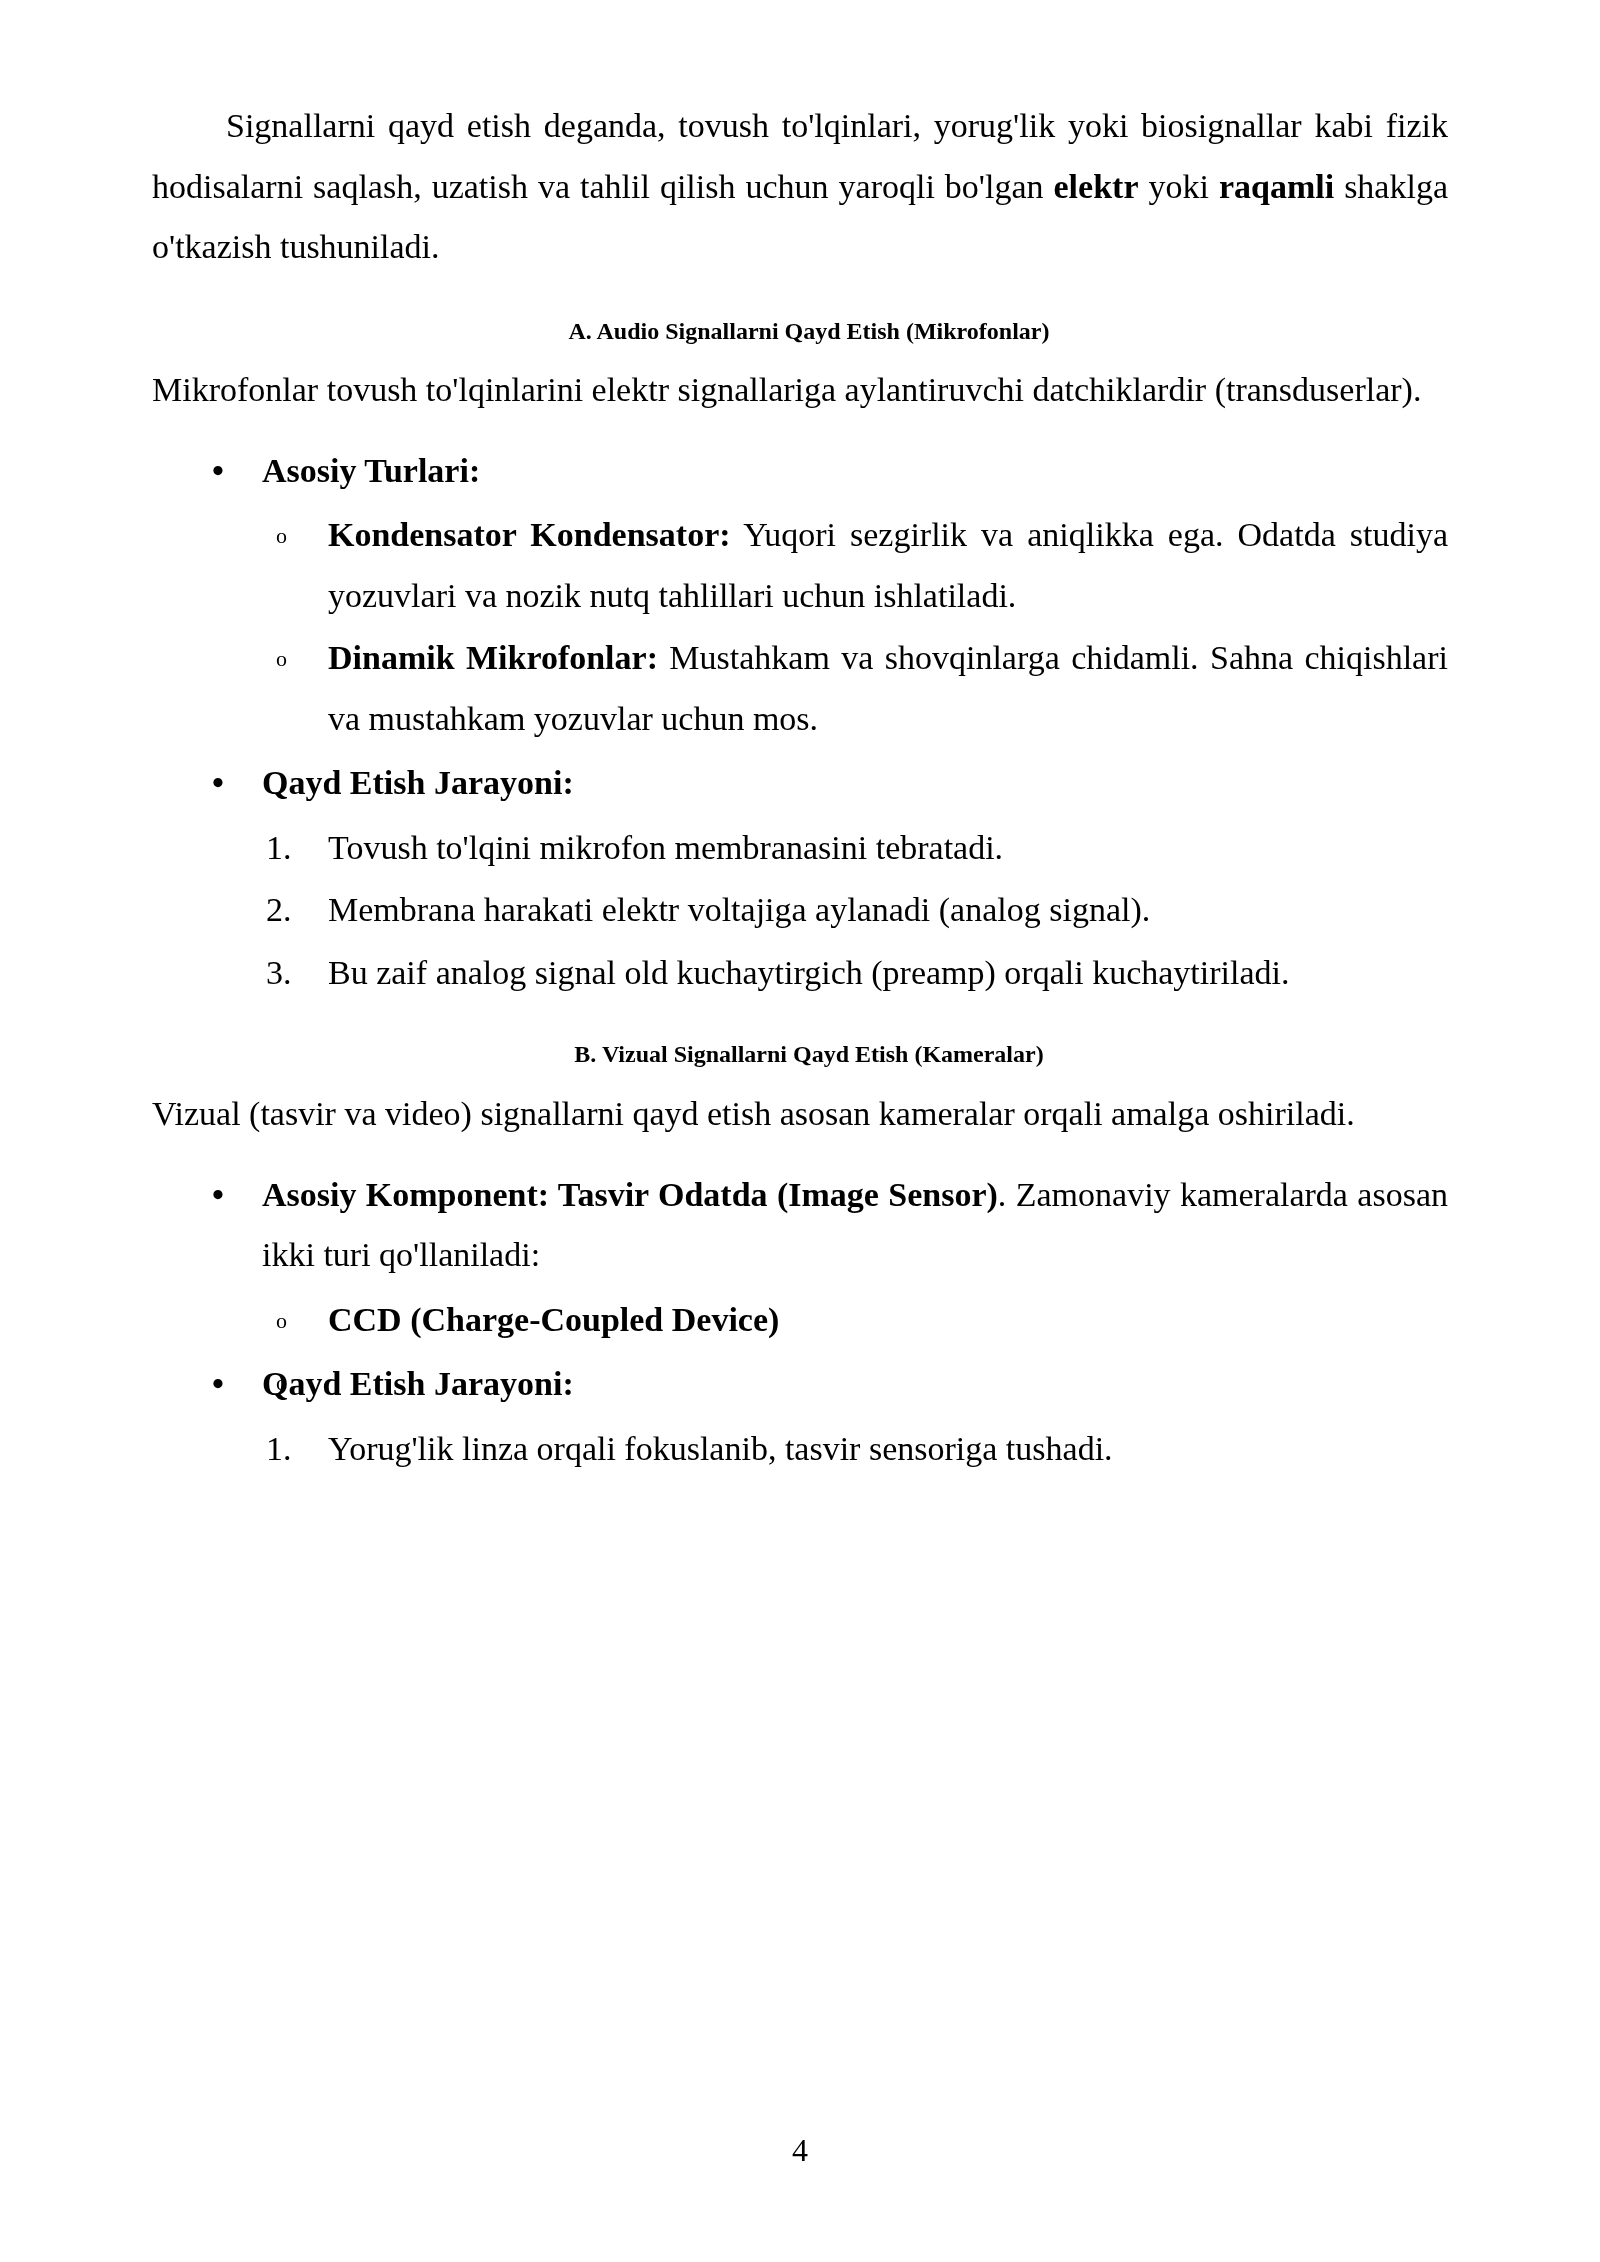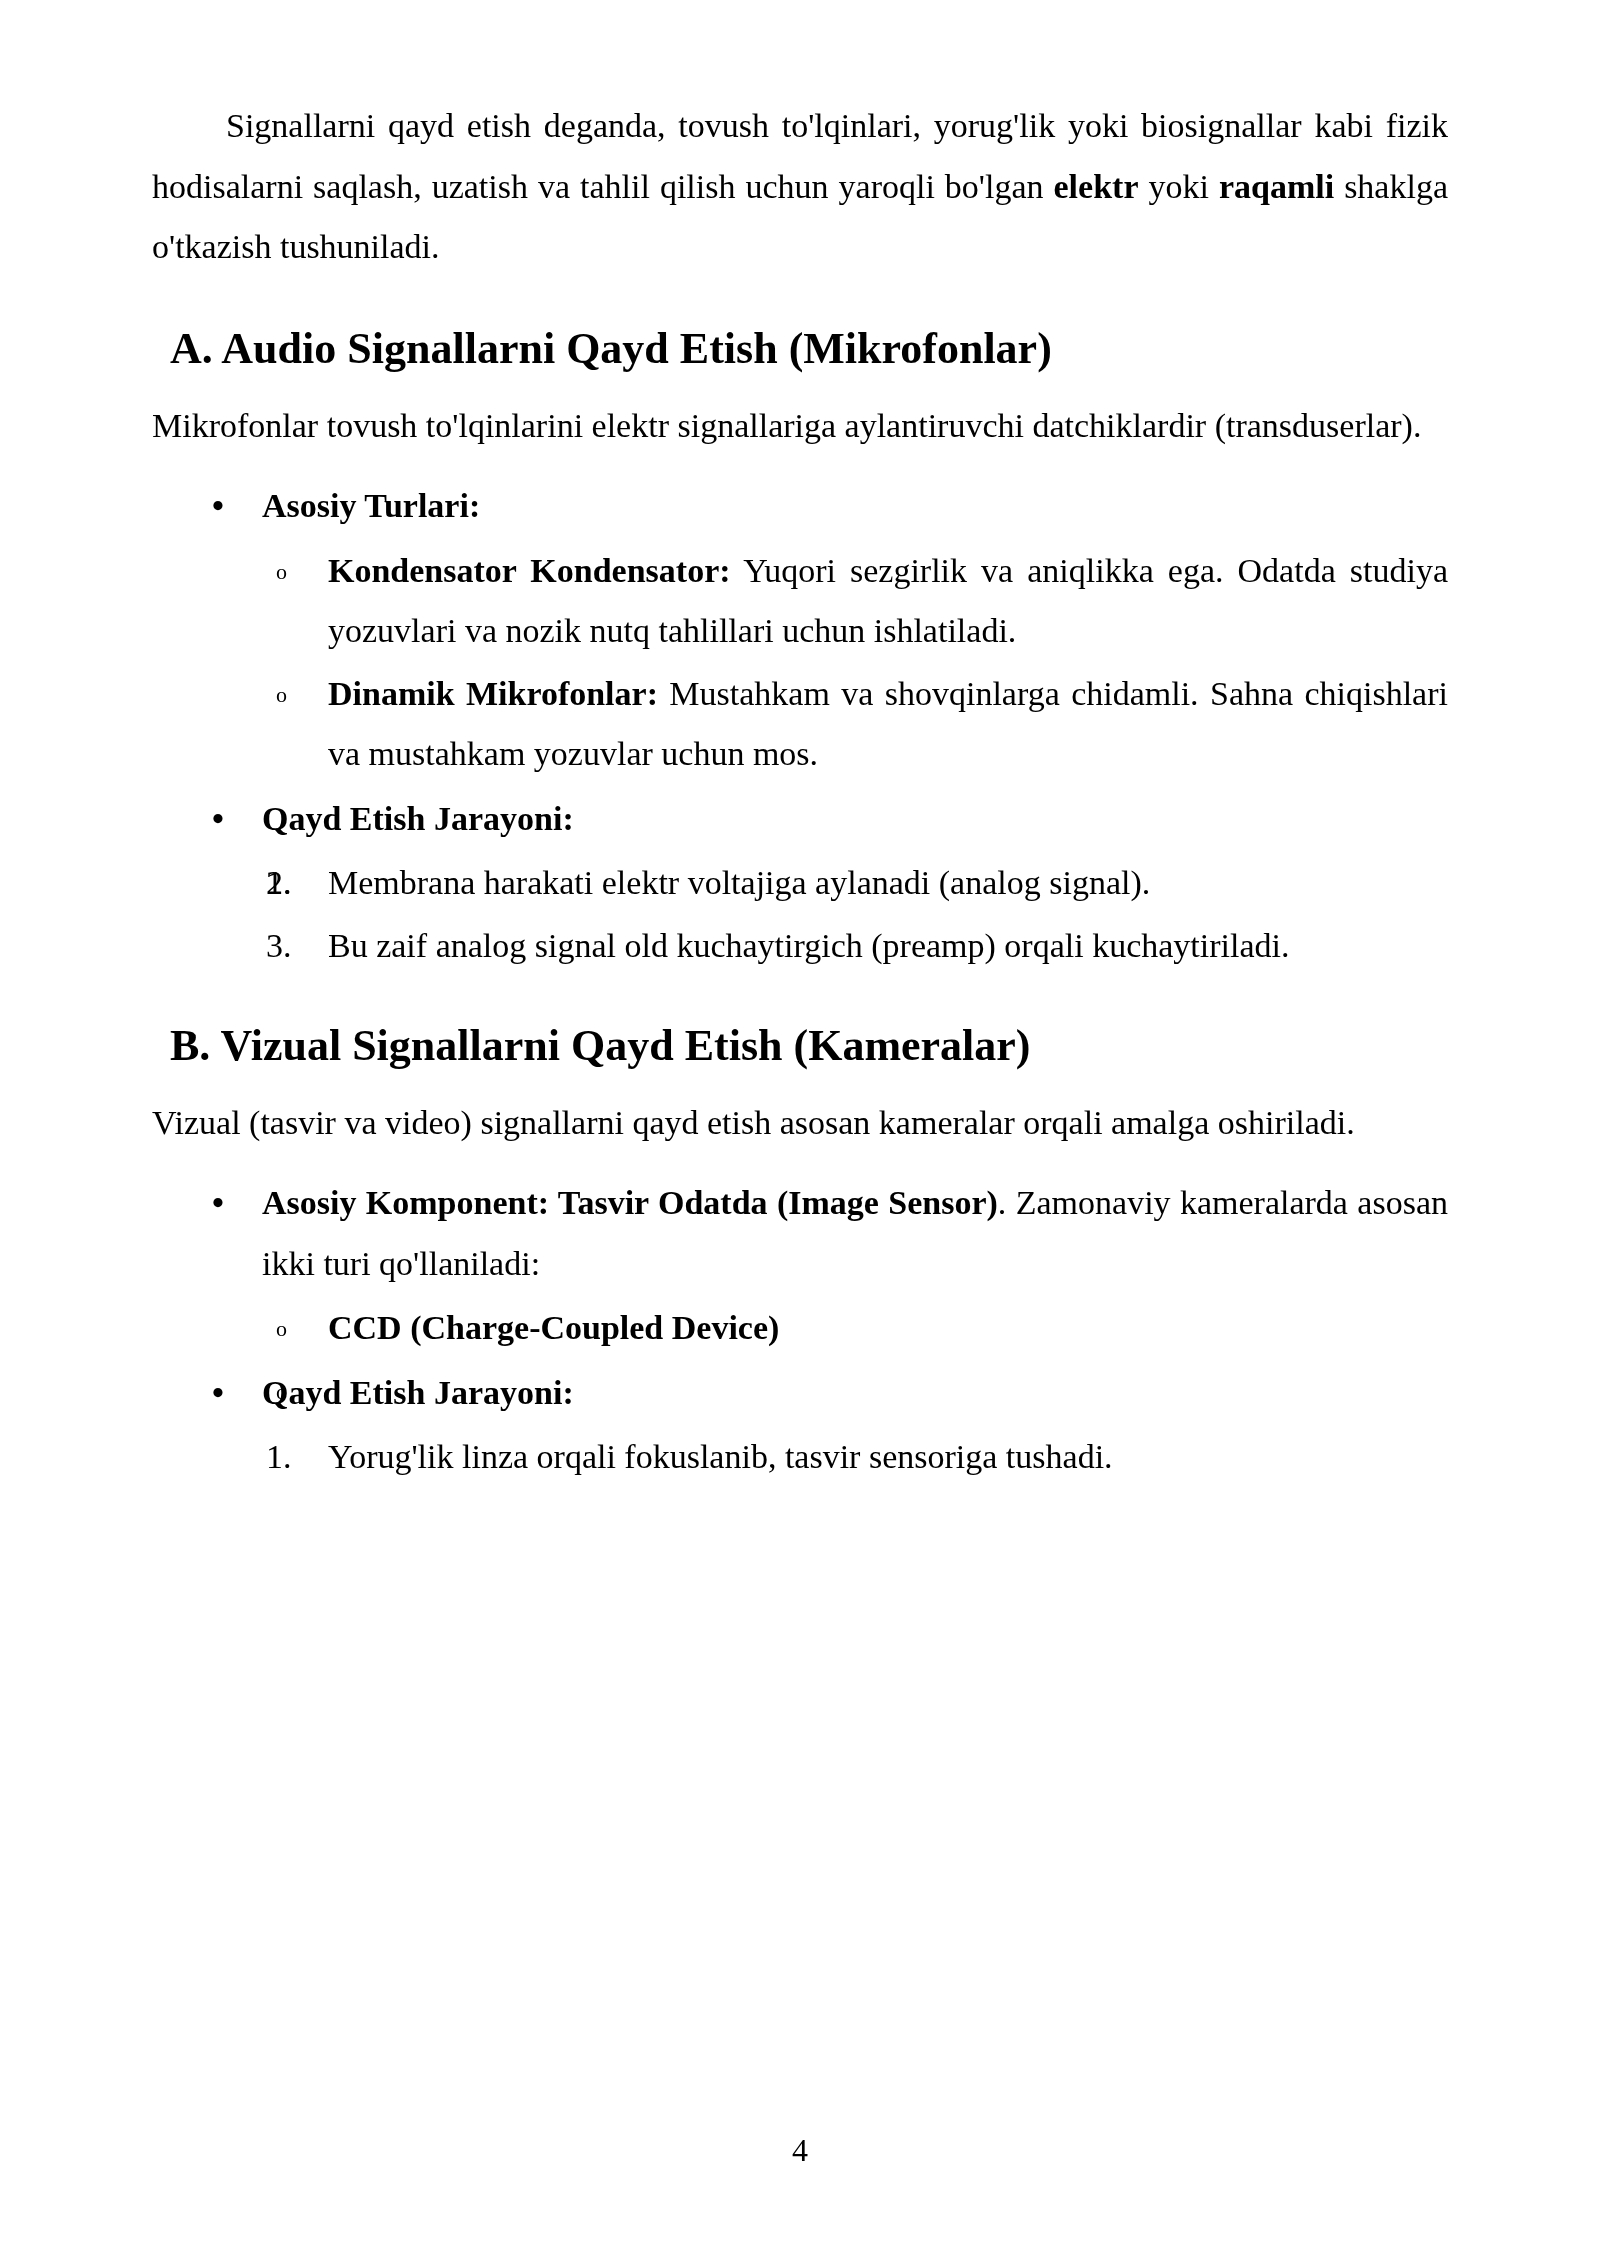--- a/index.html
+++ b/index.html
@@ -32,25 +32,25 @@
     line-height: 1.78;
     text-align: justify;
     text-justify: inter-word;
     margin: 0 0 6px 0;
     hyphens: none;
   }
   .para.indent-first {
     text-indent: 74px;
   }
   .heading {
-    font-size: 44px;
+    font-size: 24px;
     line-height: 1.78;
     font-weight: bold;
     margin: 16px 0 8px 18px;
-    text-align: left;
+    text-align: center;
   }
   b, strong, .b {
     font-weight: bold;
   }
 
   
   .lvl1 {
     margin: 4px 0 4px 0;
     padding: 0;
     list-style: none;
@@ -178,20 +178,21 @@
     <ul class="lvl1">
       <li>
         <span class="bullet-mark">•</span>
         <b>Qayd Etish Jarayoni:</b>
       </li>
     </ul>
 
     <ol class="numlist">
       <li>
         <span class="num-mark">1.</span>
+        <span>Tovush to'lqini mikrofon membranasini tebratadi.</span>
       </li>
       <li>
         <span class="num-mark">2.</span>
         <span>Membrana harakati elektr voltajiga aylanadi (analog signal).</span>
       </li>
       <li>
         <span class="num-mark">3.</span>
         <span>Bu zaif analog signal old kuchaytirgich (preamp) orqali kuchaytiriladi.</span>
       </li>
     </ol>

